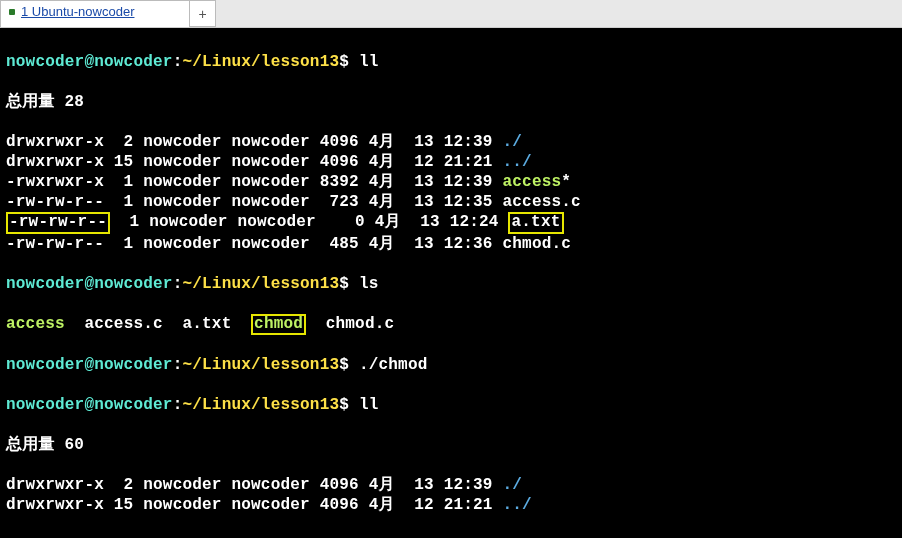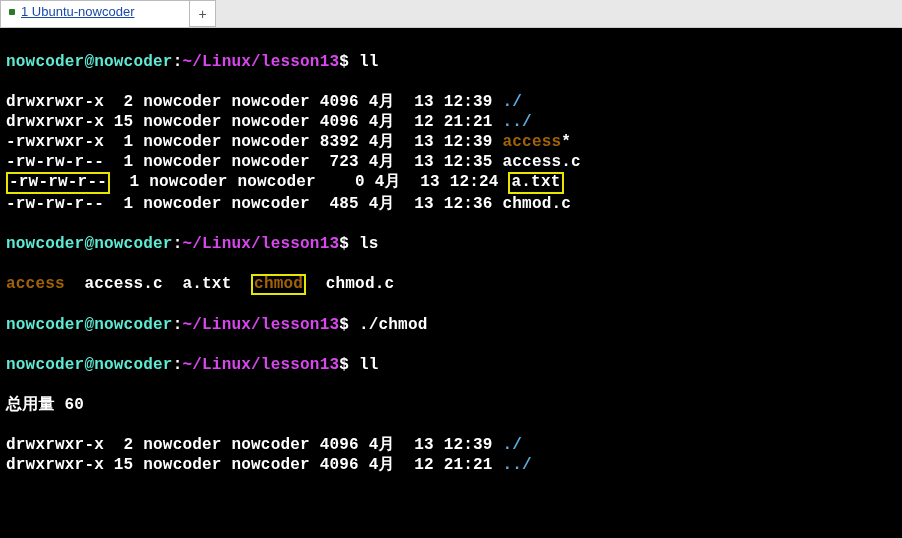--- a/index.html
+++ b/index.html
@@ -53,23 +53,23 @@
   }
   .terminal {
     padding: 4px 6px;
     line-height: 1.25;
     white-space: pre;
     font-weight: bold;
     letter-spacing: 0.2px;
   }
   .line { display: block; }
   .prompt-user { color: #5eead4; }
-  .prompt-path { color: #d946ef; }
+  .prompt-path { color: #fde047; }
   .white { color: #ffffff; }
-  .green { color: #a16207; }
+  .green { color: #bef264; }
   .blue { color: #5cace2; }
   .box-yellow {
     border: 2px solid #e6e600;
     padding: 0 1px;
     display: inline-block;
     line-height: 1.1;
   }
 </style>
 </head>
 <body>
@@ -79,20 +79,21 @@
     <span class="dot"></span>
     <span class="tab-text">1 Ubuntu-nowcoder</span>
   </div>
   <div class="tab-add">
     <span>+</span>
   </div>
 </div>
 
 <div class="terminal">
 <span class="line"><span class="prompt-user">nowcoder@nowcoder</span><span class="white">:</span><span class="prompt-path">~/Linux/lesson13</span><span class="white">$ </span><span class="white">ll</span></span>
+<span class="line white">总用量 28</span>
 <div id="listing1"><span class="line"><span class="white">drwxrwxr-x</span><span class="white">  2 nowcoder nowcoder 4096 4月  13 12:39 </span><span class="blue">./</span></span><span class="line"><span class="white">drwxrwxr-x</span><span class="white"> 15 nowcoder nowcoder 4096 4月  12 21:21 </span><span class="blue">../</span></span><span class="line"><span class="white">-rwxrwxr-x</span><span class="white">  1 nowcoder nowcoder 8392 4月  13 12:39 </span><span class="green">access</span><span class="white">*</span></span><span class="line"><span class="white">-rw-rw-r--</span><span class="white">  1 nowcoder nowcoder  723 4月  13 12:35 </span><span class="white">access.c</span></span><span class="line"><span class="box-yellow"><span class="white">-rw-rw-r--</span></span><span class="white">  1 nowcoder nowcoder    0 4月  13 12:24 </span><span class="box-yellow"><span class="white">a.txt</span></span></span><span class="line"><span class="white">-rw-rw-r--</span><span class="white">  1 nowcoder nowcoder  485 4月  13 12:36 </span><span class="white">chmod.c</span></span></div>
 <span class="line"><span class="prompt-user">nowcoder@nowcoder</span><span class="white">:</span><span class="prompt-path">~/Linux/lesson13</span><span class="white">$ </span><span class="white">ls</span></span>
 <span class="line"><span class="green">access</span><span class="white">  </span><span class="white">access.c</span><span class="white">  </span><span class="white">a.txt</span><span class="white">  </span><span class="box-yellow"><span class="green">chmod</span></span><span class="white">  </span><span class="white">chmod.c</span></span>
 <span class="line"><span class="prompt-user">nowcoder@nowcoder</span><span class="white">:</span><span class="prompt-path">~/Linux/lesson13</span><span class="white">$ </span><span class="white">./chmod</span></span>
 <span class="line"><span class="prompt-user">nowcoder@nowcoder</span><span class="white">:</span><span class="prompt-path">~/Linux/lesson13</span><span class="white">$ </span><span class="white">ll</span></span>
 <span class="line white">总用量 60</span>
 <div id="listing2"><span class="line"><span class="white">drwxrwxr-x</span><span class="white">  2 nowcoder nowcoder 4096 4月  13 12:39 </span><span class="blue">./</span></span><span class="line"><span class="white">drwxrwxr-x</span><span class="white"> 15 nowcoder nowcoder 4096 4月  12 21:21 </span><span class="blue">../</span></span></div>
 
 </div>
 

